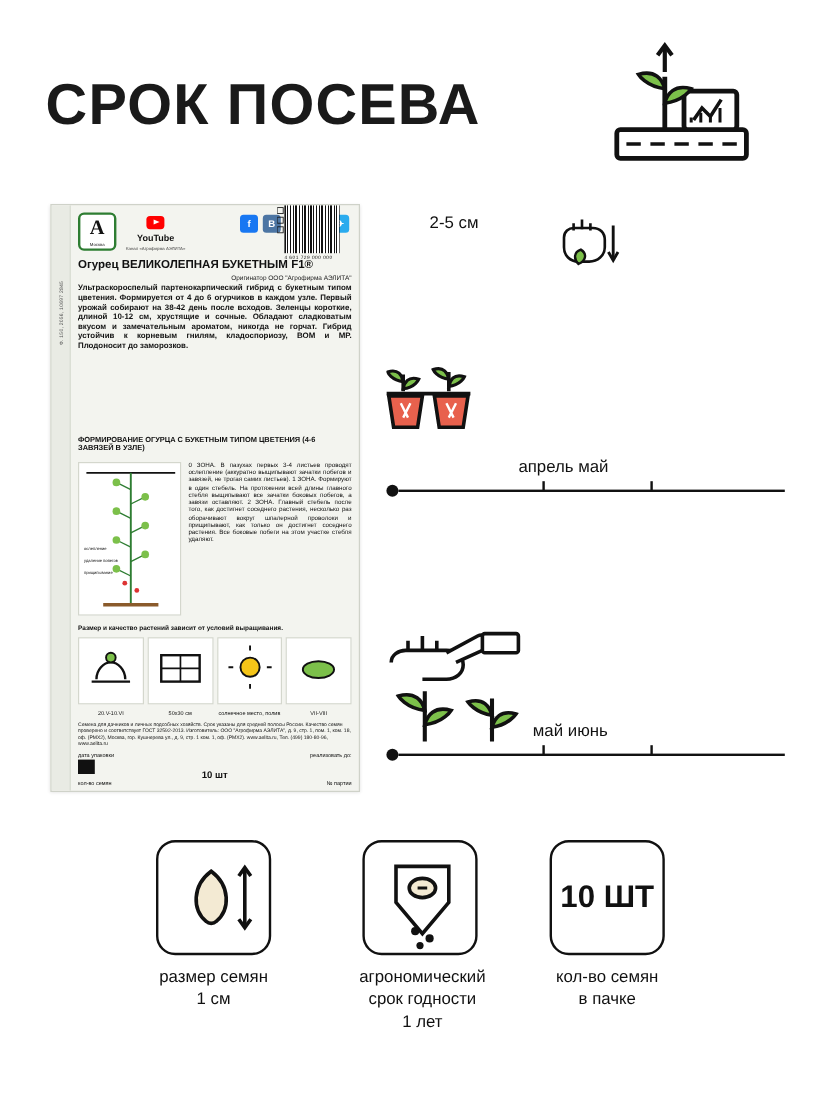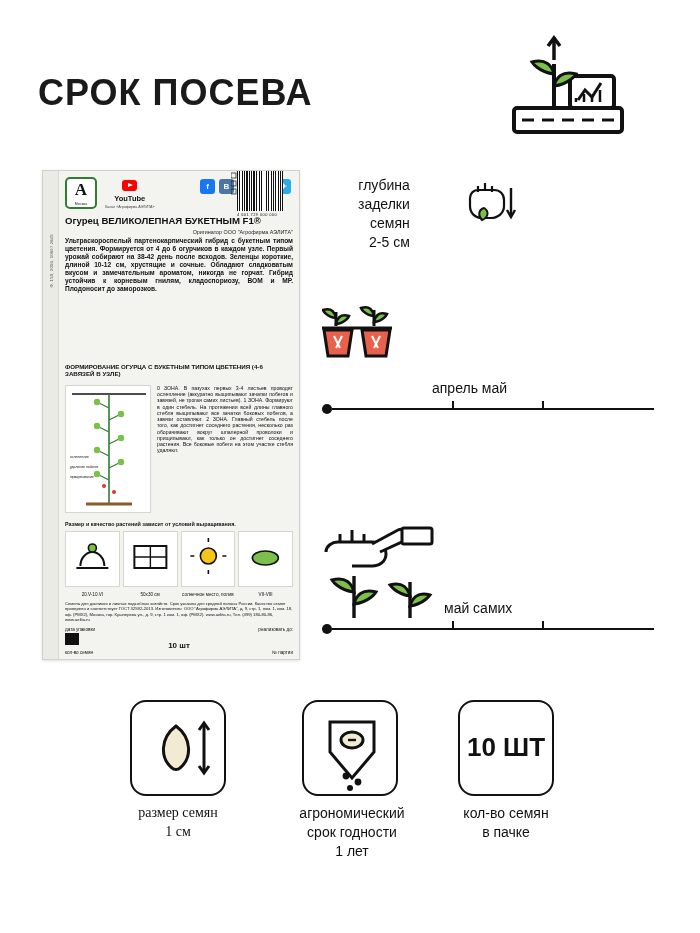--- a/index.html
+++ b/index.html
@@ -9,22 +9,22 @@
     background: #ffffff;
     font-family: "Liberation Sans", sans-serif;
     color: #111;
     overflow: hidden;
   }
   .page { position: relative; width: 700px; height: 933px; }
 
   
   .title {
     position: absolute;
-    left: 38px; top: 72px;
-    font-size: 36px;
+    left: 38px; top: 60px;
+    font-size: 48px;
     font-weight: 700;
     letter-spacing: 1px;
     color: #1a1a1a;
     white-space: nowrap;
   }
   .title-icon {
     position: absolute;
     left: 508px; top: 30px;
     width: 120px; height: 110px;
   }
@@ -402,23 +402,20 @@
 
       <div class="p-blackbar"></div>
       <div class="p-bottom">
         <span>кол-во семян</span>
         <span class="r">№ партии</span>
       </div>
     </div>
   </div>
 
   <div class="depth-label">
-    <div style="white-space:pre-line;text-align:right;">глубина
-заделки
-семян</div>
     <div style="text-align:right;">2-5 см</div>
   </div>
   <div class="hand-seed-icon">
     <svg viewBox="0 0 56 56" width="56" height="56">
       <path d="M8 22 c0 -5 4 -8 8 -8 h16 c6 0 10 4 10 10 v6 c0 7 -6 12 -13 12 h-9 c-7 0 -12 -5 -12 -12z" fill="#fff" stroke="#111" stroke-width="2.2"></path>
       <path d="M16 16 v-6 M23 15 v-8 M30 16 v-6" stroke="#111" stroke-width="2.2" fill="none"></path>
       <path d="M20 44 c-4 -4 -4 -10 2 -12 c5 3 5 9 -2 12z" fill="#7cc04a" stroke="#111" stroke-width="2"></path>
       <path d="M49 12 v28" stroke="#111" stroke-width="2.4"></path>
       <path d="M45 34 l4 7 l4 -7" fill="none" stroke="#111" stroke-width="2.4"></path>
     </svg>
@@ -456,21 +453,21 @@
       <path d="M22 36 v-8 M34 36 v-12 M46 36 v-8" stroke="#111" stroke-width="3" fill="none"></path>
       <rect x="84" y="22" width="30" height="16" rx="2" fill="#fff" stroke="#111" stroke-width="3"></rect>
       <path d="M36 112 V70" stroke="#111" stroke-width="3.4" fill="none"></path>
       <path d="M36 86 c-16 -2 -22 -12 -22 -12 c14 -4 20 4 22 12z" fill="#7cc04a" stroke="#111" stroke-width="3"></path>
       <path d="M36 98 c16 -2 22 -12 22 -12 c-14 -4 -20 4 -22 12z" fill="#7cc04a" stroke="#111" stroke-width="3"></path>
       <path d="M92 112 V76" stroke="#111" stroke-width="3.4" fill="none"></path>
       <path d="M92 90 c-14 -2 -20 -11 -20 -11 c13 -4 18 4 20 11z" fill="#7cc04a" stroke="#111" stroke-width="3"></path>
       <path d="M92 100 c14 -2 20 -11 20 -11 c-13 -4 -18 4 -20 11z" fill="#7cc04a" stroke="#111" stroke-width="3"></path>
     </svg>
   </div>
-  <div class="grunt-months">май  самих</div>
+  <div class="grunt-months">май  июнь</div>
   <div class="timeline-2">
     <span class="tl-dot"></span>
     <span class="tl-line"></span>
     <span class="tl-tick" style="left:130px;"></span>
     <span class="tl-tick" style="left:220px;"></span>
   </div>
 
   <div class="cards">
     <div class="card c1">
       <svg viewBox="0 0 96 96" width="96" height="96">
@@ -486,21 +483,21 @@
         <path d="M44 38 h8" stroke="#111" stroke-width="2.4"></path>
         <circle cx="42" cy="74" r="3.4" fill="#111"></circle>
         <circle cx="54" cy="80" r="3.4" fill="#111"></circle>
         <circle cx="46" cy="86" r="3" fill="#111"></circle>
       </svg>
     </div>
     <div class="card c3">
       <div class="card-10">10 ШТ</div>
     </div>
 
-    <div class="card-text t1" style="white-space:pre-line;font-family:Liberation Serif, serif;">размер семян
+    <div class="card-text t1" style="white-space:pre-line;">размер семян
 1 см</div>
     <div class="card-text t2" style="white-space:pre-line;">агрономический
 срок годности
 1 лет</div>
     <div class="card-text t3" style="white-space:pre-line;">кол-во семян
 в пачке</div>
   </div>
 
 </div>
 

